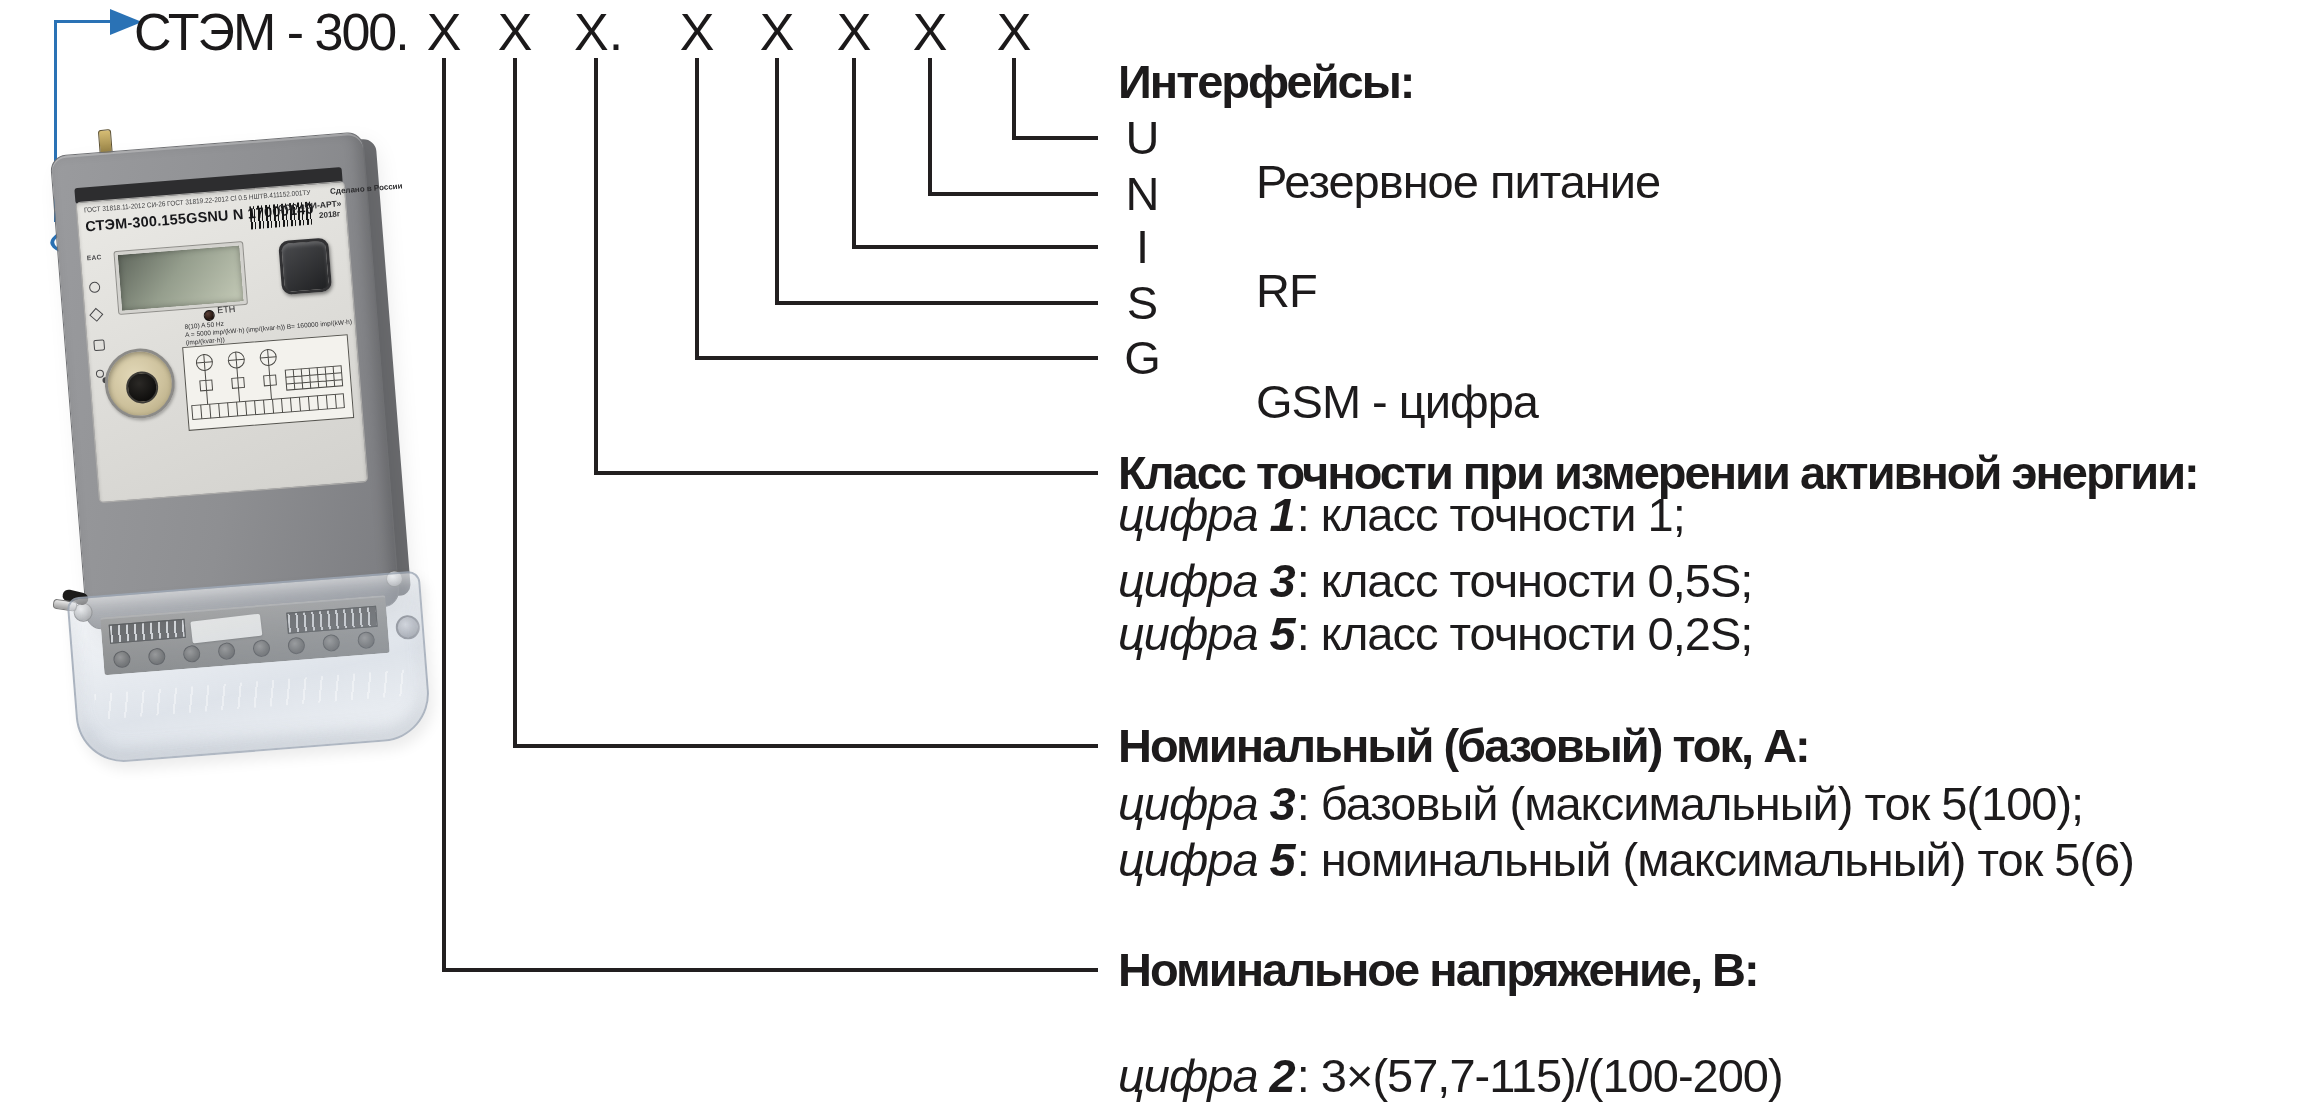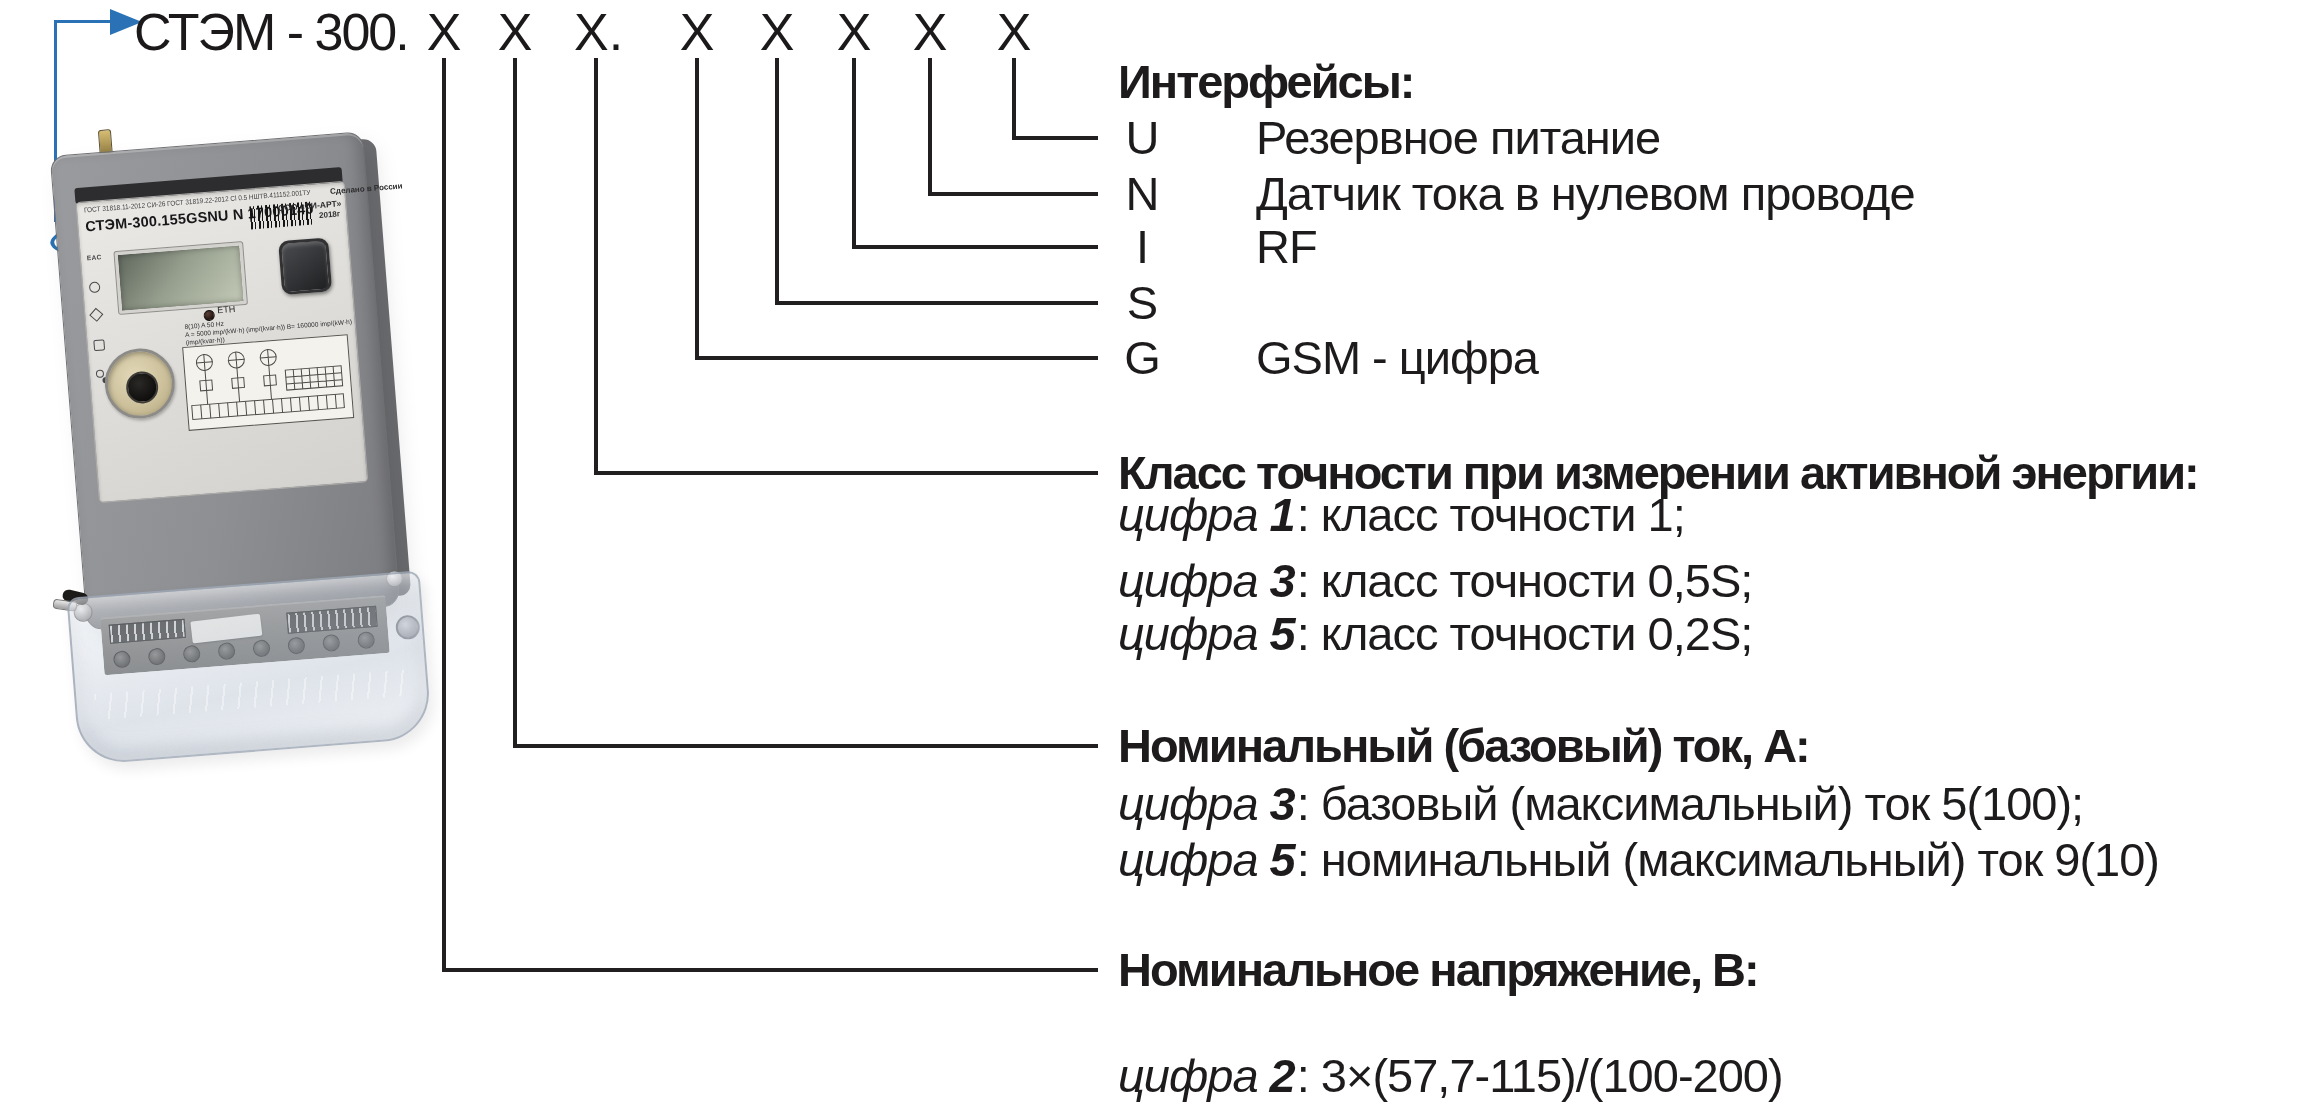--- a/index.html
+++ b/index.html
@@ -36,21 +36,21 @@
     position:absolute;left:1118px;font-size:47px;line-height:54px;font-weight:700;
     letter-spacing:-2px;white-space:nowrap;color:#1d1b1c;
   }
   .row{position:absolute;left:0;top:0;width:2318px;height:54px;}
   .ltr{
     position:absolute;left:1114px;width:56px;text-align:center;font-size:47px;line-height:54px;
     letter-spacing:-1px;color:#1d1b1c;
   }
   .desc{
     position:absolute;left:1256px;font-size:47px;line-height:54px;letter-spacing:-1px;
-    white-space:nowrap;color:#1d1b1c;
+    white-space:nowrap;color:#1d1b1c;margin-top:44px;
   }
   .cif{position:absolute;left:1118px;font-size:47px;line-height:54px;letter-spacing:-1px;white-space:nowrap;}
   .cif .w{font-style:italic;}
   .cif .d{font-style:italic;font-weight:700;margin-left:12px;}
   .cif .r{margin-left:2px;}
   
   .meter{position:absolute;left:36px;top:144px;width:410px;height:630px;transform:rotate(-4.5deg);transform-origin:40px 40px;}
   .m-side{position:absolute;left:320px;top:18px;width:22px;height:458px;background:#6d6e71;border-radius:0 12px 12px 0;transform:skewY(4deg);}
   .m-case{
     position:absolute;left:16px;top:10px;width:312px;height:474px;border-radius:16px;
@@ -180,21 +180,20 @@
   <div class="vline" style="left:442px;top:58px;height:914px"></div>
   <div class="hline" style="left:442px;top:968px;width:656px"></div>
 
   <div class="hdr" style="top:55px">Интерфейсы:</div>
   <div class="row" style="top:111px">
     <span class="ltr">U</span>
     <span class="desc">Резервное питание</span>
   </div>
   <div class="row" style="top:167px">
     <span class="ltr">N</span>
-    <span class="desc">Датчик тока в нулевом проводе</span>
   </div>
   <div class="row" style="top:220px">
     <span class="ltr">I</span>
     <span class="desc">RF</span>
   </div>
   <div class="row" style="top:276px">
     <span class="ltr">S</span>
   </div>
   <div class="row" style="top:331px">
     <span class="ltr">G</span>
@@ -210,21 +209,21 @@
   </div>
   <div class="row" style="top:607px">
     <span class="cif"><span class="w">цифра</span><span class="d">5</span><span class="r">: класс точности 0,2S;</span></span>
   </div>
 
   <div class="hdr" style="top:719px">Номинальный (базовый) ток, А:</div>
   <div class="row" style="top:777px">
     <span class="cif"><span class="w">цифра</span><span class="d">3</span><span class="r">: базовый (максимальный) ток 5(100);</span></span>
   </div>
   <div class="row" style="top:833px">
-    <span class="cif"><span class="w">цифра</span><span class="d">5</span><span class="r">: номинальный (максимальный) ток 9(10)</span></span>
+    <span class="cif"><span class="w">цифра</span><span class="d">5</span><span class="r">: номинальный (максимальный) ток 5(6)</span></span>
   </div>
 
   <div class="hdr" style="top:943px">Номинальное напряжение, В:</div>
   <div class="row" style="top:1049px">
     <span class="cif"><span class="w">цифра</span><span class="d">2</span><span class="r">: 3×(57,7-115)/(100-200)</span></span>
   </div>
 
   <div class="meter">
     <div class="m-side"></div>
     <div class="m-antenna"></div>

